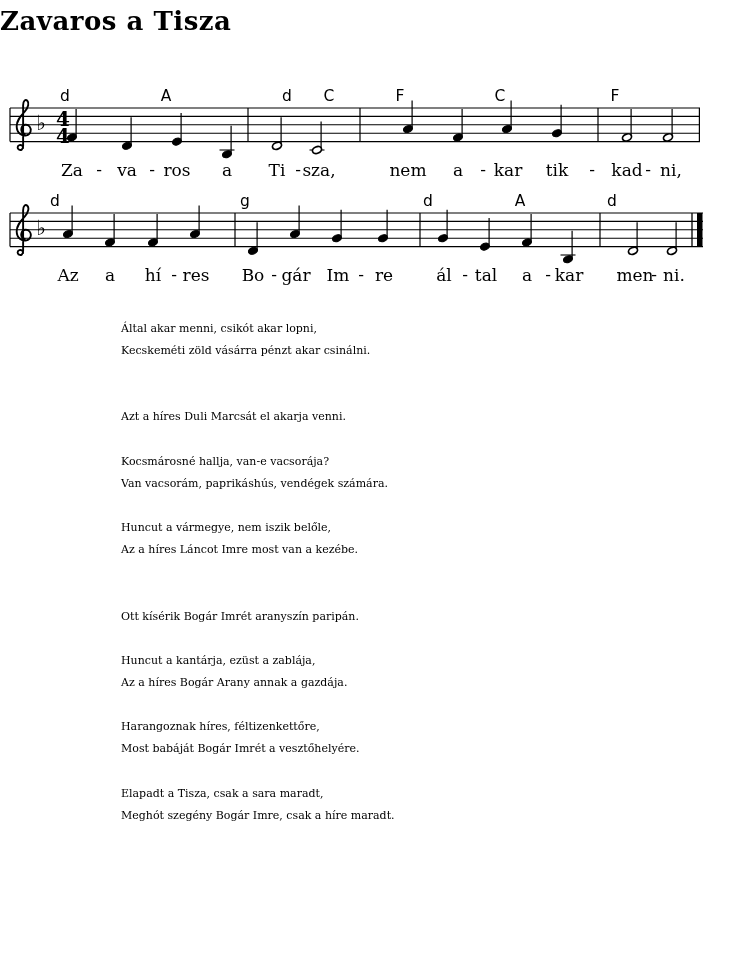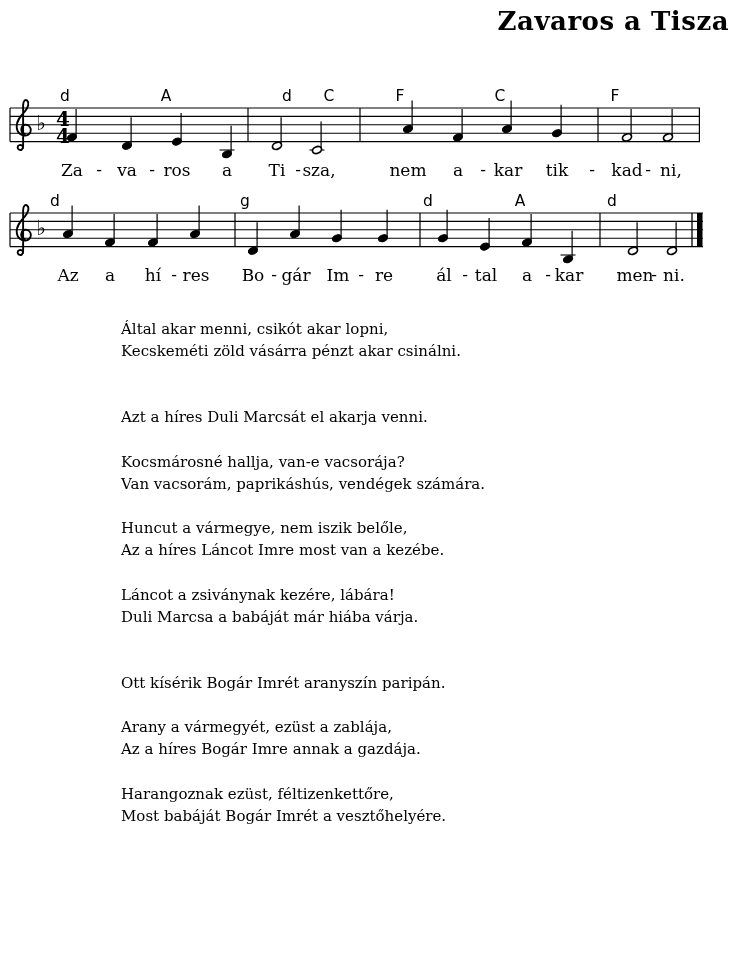--- a/index.html
+++ b/index.html
@@ -1,22 +1,22 @@
 <!DOCTYPE html>
 <html><head>
 <meta charset="utf-8">
 <style>
   html,body{margin:0;padding:0;background:#fff;}
   .page{position:relative;width:729px;height:969px;background:#fff;overflow:hidden;
         font-family:"DejaVu Serif", serif;color:#000;}
-  .title{position:absolute;top:6px;left:0;width:729px;text-align:right;
+  .title{position:absolute;top:6px;left:0;width:729px;text-align:left;
          font-size:26px;font-weight:bold;letter-spacing:.5px;margin:0;}
   #music{position:absolute;top:0;left:0;}
   .verses{position:absolute;top:318px;left:121px;width:500px;}
-  .verses p{margin:0 0 22.4px 0;line-height:22px;font-size:15px;}
+  .verses p{margin:0 0 22.4px 0;line-height:22px;font-size:11px;}
 </style>
 </head>
 <body>
 
 <div class="page">
   <h1 class="title">Zavaros a Tisza</h1>
   <svg id="music" width="729" height="300" viewBox="0 0 729 300">
       <line x1="10" y1="108" x2="700" y2="108" stroke="#000" stroke-width="1.1"></line>
       <line x1="10" y1="116.4" x2="700" y2="116.4" stroke="#000" stroke-width="1.1"></line>
       <line x1="10" y1="124.8" x2="700" y2="124.8" stroke="#000" stroke-width="1.1"></line>
@@ -148,18 +148,18 @@
       <text x="361" y="280" text-anchor="middle" font-size="17" font-family="&quot;DejaVu Serif&quot;, serif" fill="#000" font-weight="normal">-</text>
       <text x="465" y="280" text-anchor="middle" font-size="17" font-family="&quot;DejaVu Serif&quot;, serif" fill="#000" font-weight="normal">-</text>
       <text x="548" y="280" text-anchor="middle" font-size="17" font-family="&quot;DejaVu Serif&quot;, serif" fill="#000" font-weight="normal">-</text>
       <text x="654" y="280" text-anchor="middle" font-size="17" font-family="&quot;DejaVu Serif&quot;, serif" fill="#000" font-weight="normal">-</text>
     </svg>
   <div class="verses">
       <p><span>Által akar menni, csikót akar lopni,</span><br><span>Kecskeméti zöld vásárra pénzt akar csinálni.</span></p>
       <p><br><span>Azt a híres Duli Marcsát el akarja venni.</span></p>
       <p><span>Kocsmárosné hallja, van-e vacsorája?</span><br><span>Van vacsorám, paprikáshús, vendégek számára.</span></p>
       <p><span>Huncut a vármegye, nem iszik belőle,</span><br><span>Az a híres Láncot Imre most van a kezébe.</span></p>
-      <p><span>Láncot a zsiványnak kezére, lábára!</span><br><span>Duli Marcsa a babáját már hiába várja.</span></p>
       <p><br><span>Ott kísérik Bogár Imrét aranyszín paripán.</span></p>
-      <p><span>Arany a vármegyét, ezüst a zablája,</span><br><span>Az a híres Bogár Imre annak a gazdája.</span></p>
-      <p><span>Harangoznak ezüst, féltizenkettőre,</span><br><span>Most babáját Bogár Imrét a vesztőhelyére.</span></p>
+      <p><span>Huncut a kantárja, ezüst a zablája,</span><br><span>Az a híres Bogár Arany annak a gazdája.</span></p>
+      <p><span>Harangoznak híres, féltizenkettőre,</span><br><span>Most babáját Bogár Imrét a vesztőhelyére.</span></p>
+      <p><span>Elapadt a Tisza, csak a sara maradt,</span><br><span>Meghót szegény Bogár Imre, csak a híre maradt.</span></p>
     </div>
 </div>
 
 </body></html>

